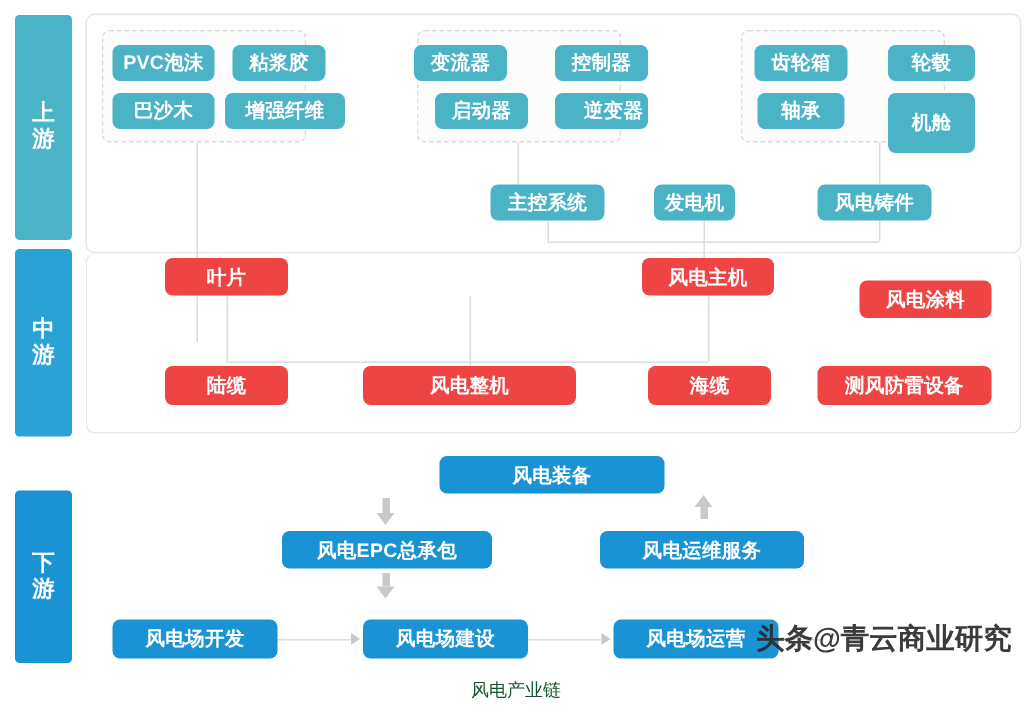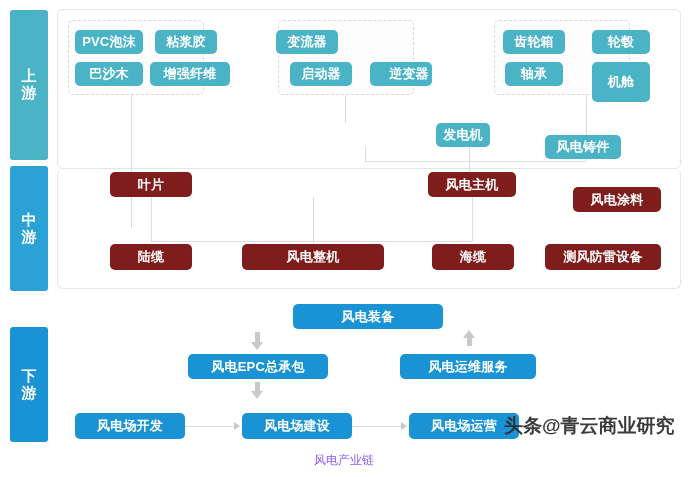--- a/index.html
+++ b/index.html
@@ -29,21 +29,21 @@
     justify-content: center;
     box-sizing: border-box;
     border-radius: 5px;
     color: #ffffff;
     font-weight: bold;
     letter-spacing: 0.2px;
     white-space: nowrap;
     z-index: 5;
   }
   .node.teal   { background: #4ab3c6; font-size: 13px; }
-  .node.blue   { background: #7f1d1d; font-size: 13px; font-family: Liberation Mono, monospace; }
+  .node.blue   { background: #ef4444; font-size: 13px; font-family: Liberation Mono, monospace; }
   .node.deep   { background: #1a93d4; font-size: 13px; }
 
   
   .rail {
     position: absolute;
     left: 10px;
     width: 38px;
     border-radius: 3px;
     color: #ffffff;
     font-size: 15px;
@@ -115,21 +115,21 @@
   }
 
   
   #caption {
     position: absolute;
     left: 0;
     top: 452px;
     width: 688px;
     text-align: center;
     font-size: 12px;
-    color: #8b5cf6;
+    color: #14532d;
     z-index: 6;
   }
 
   
   #watermark {
     position: absolute;
     left: 504px;
     top: 413px;
     font-size: 19px;
     font-weight: bold;
@@ -168,34 +168,36 @@
   <div class="groupbox" style="left:68px;top:20px;width:136px;height:75px;"></div>
   <div class="groupbox" style="left:278px;top:20px;width:136px;height:75px;"></div>
   <div class="groupbox" style="left:494px;top:20px;width:136px;height:75px;"></div>
 
   <div class="node teal" style="left:75px;top:30px;width:68px;height:24px;">PVC泡沫</div>
   <div class="node teal" style="left:155px;top:30px;width:62px;height:24px;">粘浆胶</div>
   <div class="node teal" style="left:75px;top:62px;width:68px;height:24px;">巴沙木</div>
   <div class="node teal" style="left:150px;top:62px;width:80px;height:24px;">增强纤维</div>
 
   <div class="node teal" style="left:276px;top:30px;width:62px;height:24px;">变流器</div>
+  <div class="node teal" style="left:370px;top:30px;width:62px;height:24px;">控制器</div>
   <div class="node teal" style="left:290px;top:62px;width:62px;height:24px;">启动器</div>
   <div class="node teal" style="left:370px;top:62px;width:62px;height:24px;padding-left:16px;">逆变器</div>
 
   <div class="node teal" style="left:503px;top:30px;width:62px;height:24px;">齿轮箱</div>
   <div class="node teal" style="left:592px;top:30px;width:58px;height:24px;">轮毂</div>
   <div class="node teal" style="left:505px;top:62px;width:58px;height:24px;">轴承</div>
   <div class="node teal" style="left:592px;top:62px;width:58px;height:40px;">机舱</div>
 
   <div class="line v" style="left:131px;top:95px;height:133px;"></div>
   <div class="line v" style="left:345px;top:95px;height:28px;"></div>
   <div class="line v" style="left:586px;top:95px;height:50px;"></div>
 
+  <div class="node teal" style="left:327px;top:123px;width:76px;height:24px;">主控系统</div>
   <div class="node teal" style="left:436px;top:123px;width:54px;height:24px;">发电机</div>
-  <div class="node teal" style="left:545px;top:123px;width:76px;height:24px;margin-top:12px;">风电铸件</div>
+  <div class="node teal" style="left:545px;top:123px;width:76px;height:24px;">风电铸件</div>
 
   <div class="line v" style="left:365px;top:147px;height:14px;"></div>
   <div class="line h" style="left:365px;top:161px;width:221px;"></div>
   <div class="line v" style="left:586px;top:147px;height:14px;"></div>
   <div class="line v" style="left:469px;top:147px;height:30px;"></div>
 
   <div class="node blue" style="left:110px;top:172px;width:82px;height:25px;">叶片</div>
   <div class="node blue" style="left:428px;top:172px;width:88px;height:25px;">风电主机</div>
   <div class="node blue" style="left:573px;top:187px;width:88px;height:25px;">风电涂料</div>
 

